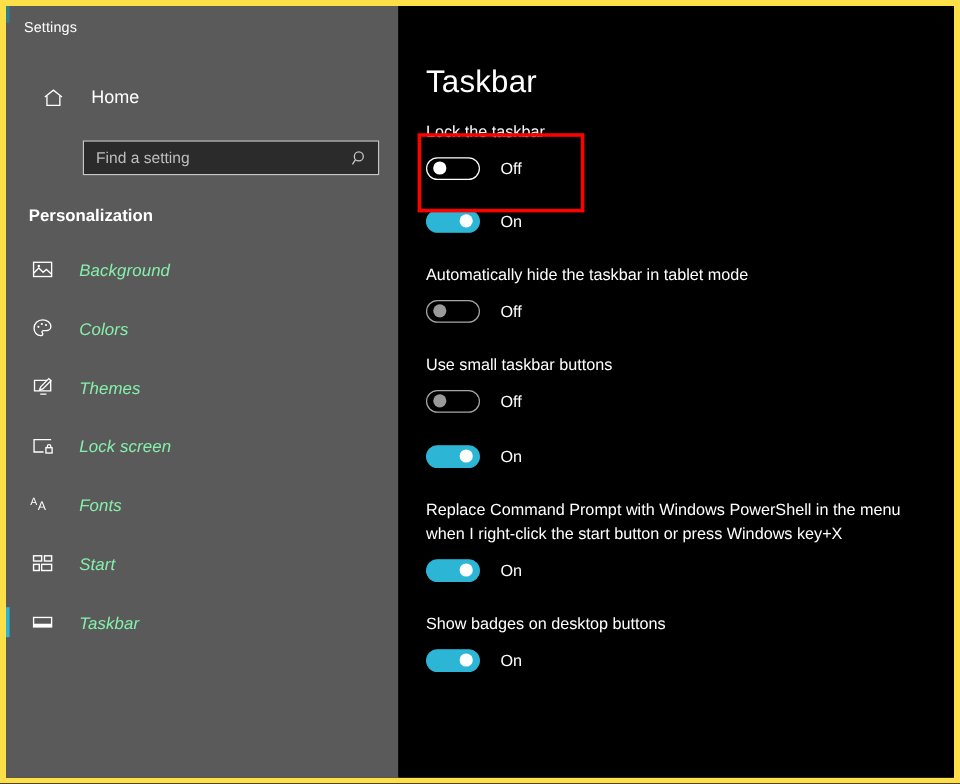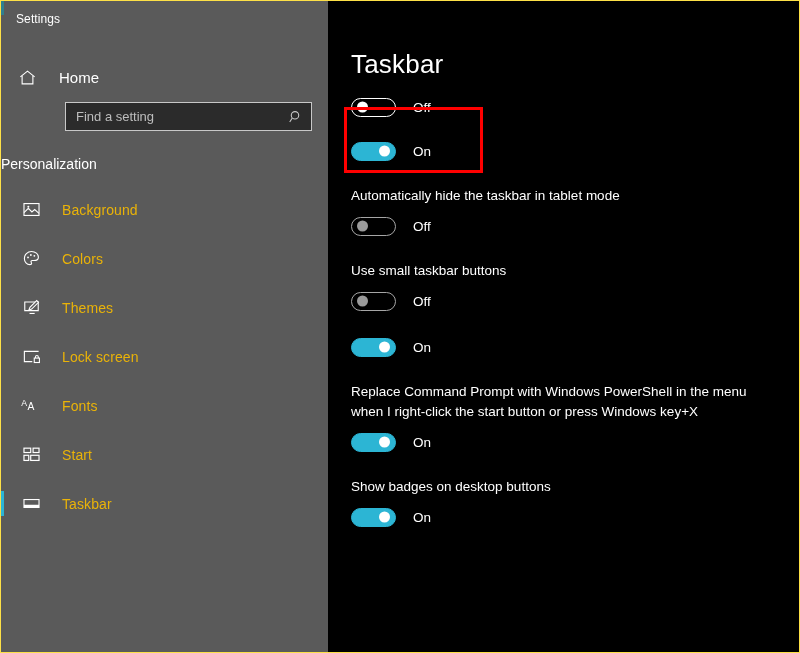--- a/index.html
+++ b/index.html
@@ -11,21 +11,21 @@
     background: #000000;
     font-family: "Liberation Sans", sans-serif;
   }
 
   .app-window {
     position: relative;
     width: 800px;
     height: 653px;
     display: flex;
     background: #000000;
-    border: 1px solid #fde047;
+    border: 5px solid #fde047;
   }
 
   
   .sidebar {
     position: relative;
     width: 327px;
     height: 100%;
     background: #5a5a5a;
     flex: 0 0 327px;
   }
@@ -48,39 +48,39 @@
   .titlebar-text {
     font-size: 12px;
     color: #ffffff;
     letter-spacing: 0.1px;
   }
 
   .home-row {
     height: 40px;
     display: flex;
     align-items: center;
-    padding-left: 15px;
+    padding-left: 28px;
     margin-top: 20px;
   }
   .home-icon {
     width: 22px;
     height: 22px;
     display: flex;
     align-items: center;
     justify-content: center;
     flex: 0 0 22px;
   }
   .home-label {
     font-size: 15px;
     color: #ffffff;
     margin-left: 21px;
   }
 
   .search-wrap {
-    margin: 5px 16px 0 19px;
+    margin: 16px 16px 0 19px;
     height: 29px;
     position: relative;
     padding-left: 45px;
   }
   .search-box {
     width: 100%;
     height: 29px;
     background: #2b2b2b;
     border: 1px solid #c8c8c8;
     color: #bfbfbf;
@@ -95,22 +95,23 @@
     right: 8px;
     top: 50%;
     transform: translateY(-50%);
     width: 16px;
     height: 16px;
     pointer-events: none;
   }
 
   .section-heading {
     font-size: 14px;
-    font-weight: normal;
-    color: #ffffff;
+    font-weight: bold;
+    color: #ffffff;
+    padding-left: 19px;
     margin-top: 25px;
   }
 
   .nav-list {
     margin-top: 13px;
     list-style: none;
   }
   .nav-item {
     position: relative;
     height: 49px;
@@ -132,23 +133,24 @@
   .nav-icon {
     width: 22px;
     height: 22px;
     flex: 0 0 22px;
     display: flex;
     align-items: center;
     justify-content: center;
   }
   .nav-label {
     font-size: 14px;
-    color: #eab308;
+    color: #86efac;
     margin-left: 20px;
     letter-spacing: 0.1px;
+    font-style: italic;
   }
 
   
   .content {
     position: relative;
     flex: 1 1 auto;
     height: 100%;
     background: #000000;
     padding-left: 23px;
     padding-top: 48px;
@@ -367,20 +369,21 @@
       </li>
 
     </ul>
   </div>
 
   <div class="content">
 
     <h1 class="page-title">Taskbar</h1>
 
     <div class="setting-group first">
+      <div class="setting-label">Lock the taskbar</div>
       <div class="toggle-row">
         <span class="toggle off bright">
           <span class="knob"></span>
         </span>
         <span class="toggle-state">Off</span>
       </div>
     </div>
 
     <div class="setting-group">
       <div class="toggle-row">

